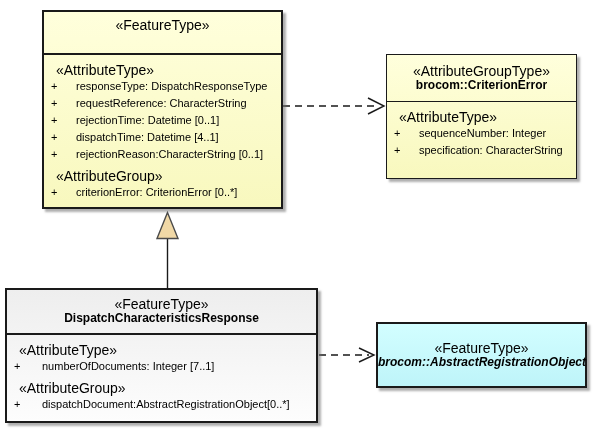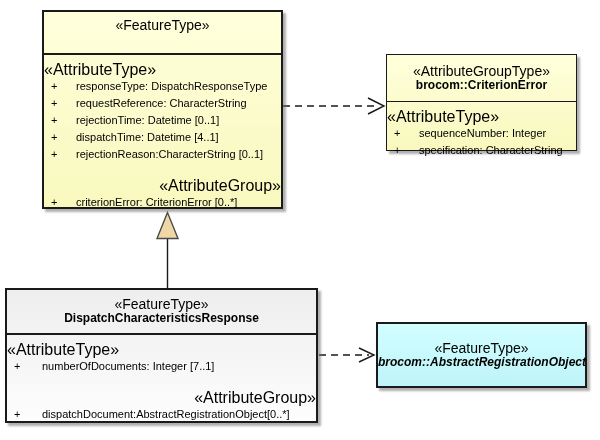--- a/index.html
+++ b/index.html
@@ -7,32 +7,32 @@
     position:relative;width:600px;height:440px;background:#ffffff;overflow:hidden;
     font-family:"Liberation Sans", sans-serif;color:#000;
   }
   .connector-layer{position:absolute;left:0;top:0;width:600px;height:440px;z-index:1;}
   .uml-box{position:absolute;z-index:2;box-sizing:border-box;border:2px solid #1a1a1a;
     box-shadow:3px 3px 2px rgba(110,110,110,0.55);}
   .uml-box .hdr{box-sizing:border-box;text-align:center;border-bottom:2px solid #1a1a1a;}
   .stereo{font-size:14px;line-height:14px;}
   .cname{font-size:12px;font-weight:bold;line-height:15px;}
   .bodyc{box-sizing:border-box;padding-top:7px;}
-  .sect{font-size:16px;line-height:16px;padding-left:0;}
-  .sect.gap{margin-top:15px;text-align:right;}
+  .sect{font-size:14px;line-height:16px;padding-left:12px;}
+  .sect.gap{margin-top:5px;}
   .attr-row{display:flex;font-size:11px;line-height:17px;white-space:nowrap;}
   .attr-row .vis{width:12px;padding-left:7px;flex:none;}
   .attr-row .atext{padding-left:13px;text-align:right;}
 
   
   .box-dr{left:42px;top:10px;width:241px;height:199px;
     background:linear-gradient(180deg,#FFFFDC 0%,#F8F8BE 100%);}
   .box-dr .hdr{height:43px;padding-top:6px;}
   
-  .box-ce{left:386px;top:54px;width:191px;height:97px;border-width:1.5px;
+  .box-ce{left:386px;top:54px;width:191px;height:125px;border-width:1.5px;
     background:linear-gradient(180deg,#FFFFDC 0%,#F8F8BE 100%);}
   .box-ce .hdr{height:46.5px;padding-top:9px;border-bottom-width:1.5px;}
   
   .box-dcr{left:5px;top:288px;width:313px;height:135px;border-width:2.5px;
     background:linear-gradient(180deg,#EEEEEE 0%,#FDFDFD 100%);}
   .box-dcr .hdr{height:44.5px;padding-top:7px;border-bottom-width:2.5px;}
   .box-dcr .attr-row .atext{padding-left:16px;}
   
   .box-aro{left:376px;top:322px;width:211px;height:66px;border-width:2px;
     background:linear-gradient(180deg,#D2FEFF 0%,#BEF4F9 100%);

